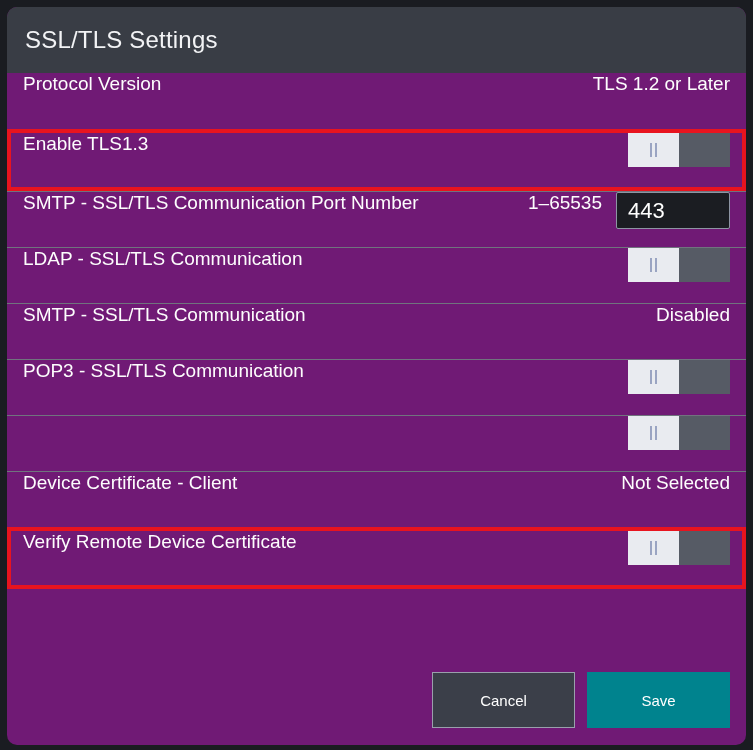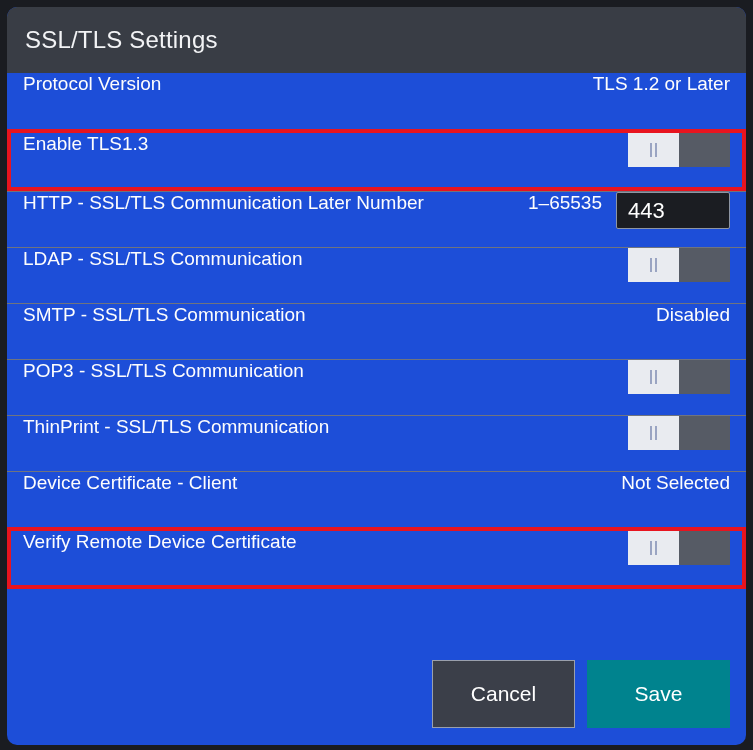--- a/index.html
+++ b/index.html
@@ -6,21 +6,21 @@
   body {
     width: 753px; height: 750px;
     background: #1a1c21;
     font-family: "Liberation Sans", "DejaVu Sans", sans-serif;
     overflow: hidden;
   }
   .page { position: relative; width: 753px; height: 750px; }
   .dialog {
     position: absolute; left: 7px; top: 7px;
     width: 739px; height: 738px;
-    background: #1d4ed8;
+    background: #701a75;
     border-radius: 10px;
     overflow: hidden;
     display: flex; flex-direction: column;
     box-sizing: border-box;
   }
   .header {
     height: 66px; flex: 0 0 66px;
     background: #393d45;
     display: flex; align-items: center;
     padding: 0 18px;
@@ -76,22 +76,22 @@
   }
   .toggle .track { flex: 1; height: 34px; background: #565b65; }
   .footer {
     margin-top: auto;
     display: flex; justify-content: flex-end; align-items: flex-end;
     gap: 12px;
     padding: 0 16px 17px 16px;
   }
   .btn {
     box-sizing: border-box;
-    width: 143px; height: 68px;
-    font-size: 21px; color: #ffffff;
+    width: 143px; height: 56px;
+    font-size: 15px; color: #ffffff;
     font-family: "Liberation Sans", "DejaVu Sans", sans-serif;
     display: flex; align-items: center; justify-content: center;
     cursor: pointer;
   }
   .btn.cancel {
     background: #3b3f49;
     border: 1px solid #9aa0ac;
   }
   .btn.save {
     background: #00838e;
@@ -120,21 +120,21 @@
         <div class="toggle">
           <div class="knob">
               <span class="grip"></span>
             </div>
           <div class="track"></div>
         </div>
       </div>
 
 
       <div class="row sep">
-        <span class="lbl">HTTP - SSL/TLS Communication Later Number</span>
+        <span class="lbl">SMTP - SSL/TLS Communication Port Number</span>
         <span class="range">1–65535</span>
         <input class="port-input" type="text" value="443" style="">
       </div>
 
       <div class="row sep">
         <span class="lbl">LDAP - SSL/TLS Communication</span>
         <div class="toggle">
           <div class="knob">
               <span class="grip"></span>
             </div>
@@ -151,21 +151,20 @@
         <span class="lbl">POP3 - SSL/TLS Communication</span>
         <div class="toggle">
           <div class="knob">
               <span class="grip"></span>
             </div>
           <div class="track"></div>
         </div>
       </div>
 
       <div class="row sep">
-        <span class="lbl">ThinPrint - SSL/TLS Communication</span>
         <div class="toggle">
           <div class="knob">
               <span class="grip"></span>
             </div>
           <div class="track"></div>
         </div>
       </div>
 
       <div class="row sep">
         <span class="lbl">Device Certificate - Client</span>

